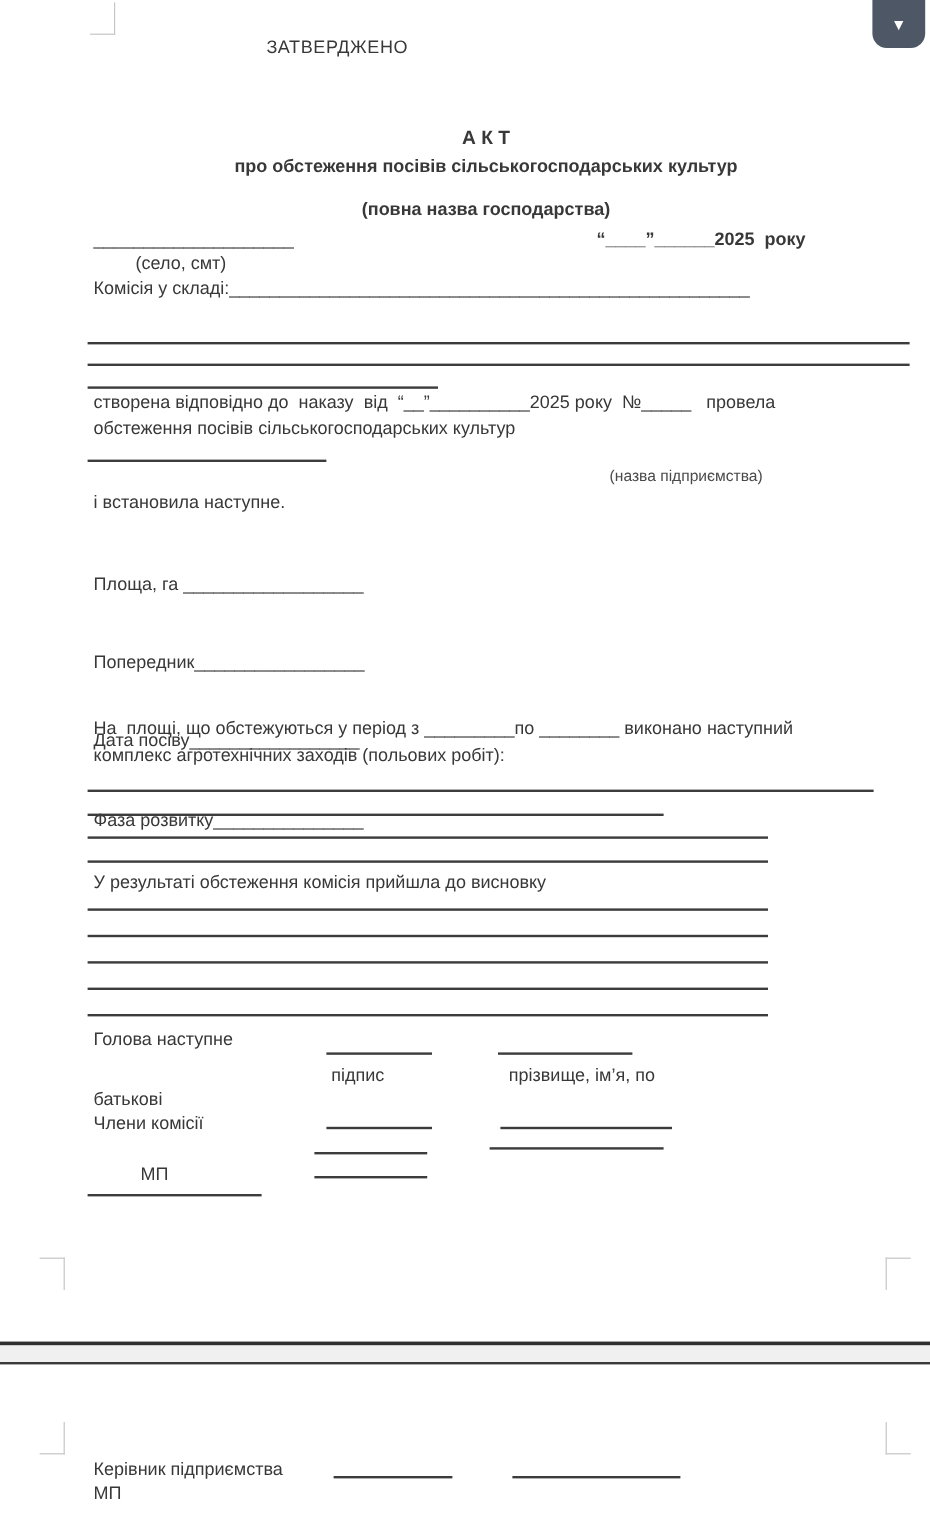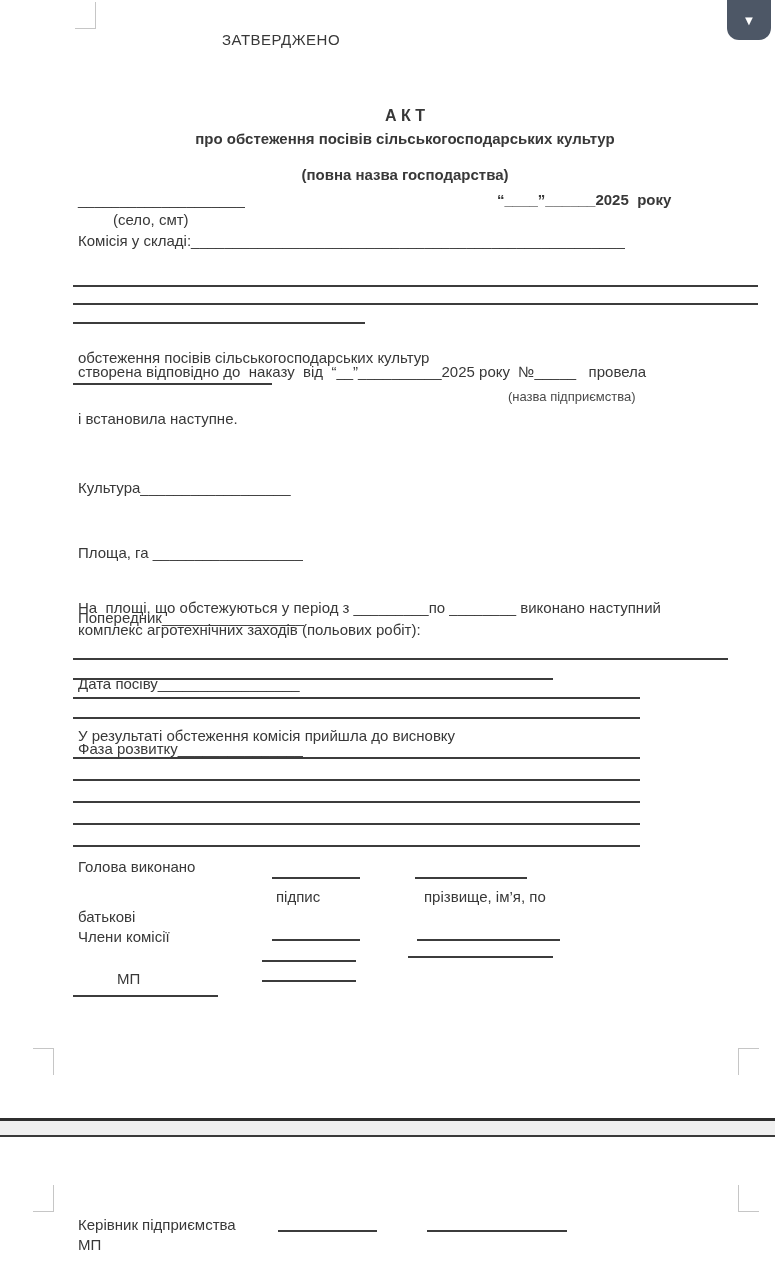--- a/index.html
+++ b/index.html
@@ -50,30 +50,29 @@
 
 <div class="t" style="left:78px;top:191px;">____________________</div>
 <div class="t" style="left:497px;top:191px;font-weight:bold;">“____”______2025  року</div>
 <div class="t" style="left:113px;top:211px;">(село, смт)</div>
 <div class="t" style="left:78px;top:232px;">Комісія у складі:____________________________________________________</div>
 
 <div class="rule" style="left:73px;top:285px;width:685px;"></div>
 <div class="rule" style="left:73px;top:303px;width:685px;"></div>
 <div class="rule" style="left:73px;top:322px;width:292px;"></div>
 
-<div class="t" style="left:78px;top:327px;margin-top:36px;">створена відповідно до  наказу  від  “__”__________2025 року  №_____   провела</div>
+<div class="t" style="left:78px;top:327px;">створена відповідно до  наказу  від  “__”__________2025 року  №_____   провела</div>
 <div class="t" style="left:78px;top:349px;">обстеження посівів сільськогосподарських культур</div>
 
 <div class="rule" style="left:73px;top:383px;width:199px;"></div>
 <div class="t small" style="left:508px;top:388px;">(назва підприємства)</div>
 
 <div class="t" style="left:78px;top:410px;">і встановила наступне.</div>
 
 <div class="fields">
-  <div>Культура__________________</div>
   <div>Площа, га __________________</div>
   <div>Попередник_________________</div>
   <div>Дата посіву_________________</div>
   <div>Фаза розвитку_______________</div>
 </div>
 
 <div class="t" style="left:78px;top:599px;">На  площі, що обстежуються у період з _________по ________ виконано наступний</div>
 <div class="t" style="left:78px;top:621px;">комплекс агротехнічних заходів (польових робіт):</div>
 
 <div class="rule" style="left:73px;top:658px;width:655px;"></div>
@@ -82,21 +81,21 @@
 <div class="rule" style="left:73px;top:717px;width:567px;"></div>
 
 <div class="t" style="left:78px;top:727px;">У результаті обстеження комісія прийшла до висновку</div>
 
 <div class="rule" style="left:73px;top:757px;width:567px;"></div>
 <div class="rule" style="left:73px;top:779px;width:567px;"></div>
 <div class="rule" style="left:73px;top:801px;width:567px;"></div>
 <div class="rule" style="left:73px;top:823px;width:567px;"></div>
 <div class="rule" style="left:73px;top:845px;width:567px;"></div>
 
-<div class="t" style="left:78px;top:858px;">Голова виконано</div>
+<div class="t" style="left:78px;top:858px;">Голова наступне</div>
 <div class="rule" style="left:272px;top:877px;width:88px;"></div>
 <div class="rule" style="left:415px;top:877px;width:112px;"></div>
 <div class="t" style="left:276px;top:888px;">підпис</div>
 <div class="t" style="left:424px;top:888px;">прізвище, ім’я, по</div>
 <div class="t" style="left:78px;top:908px;">батькові</div>
 
 <div class="t" style="left:78px;top:928px;">Члени комісії</div>
 <div class="rule" style="left:272px;top:939px;width:88px;"></div>
 <div class="rule" style="left:417px;top:939px;width:143px;"></div>
 <div class="rule" style="left:262px;top:960px;width:94px;"></div>

